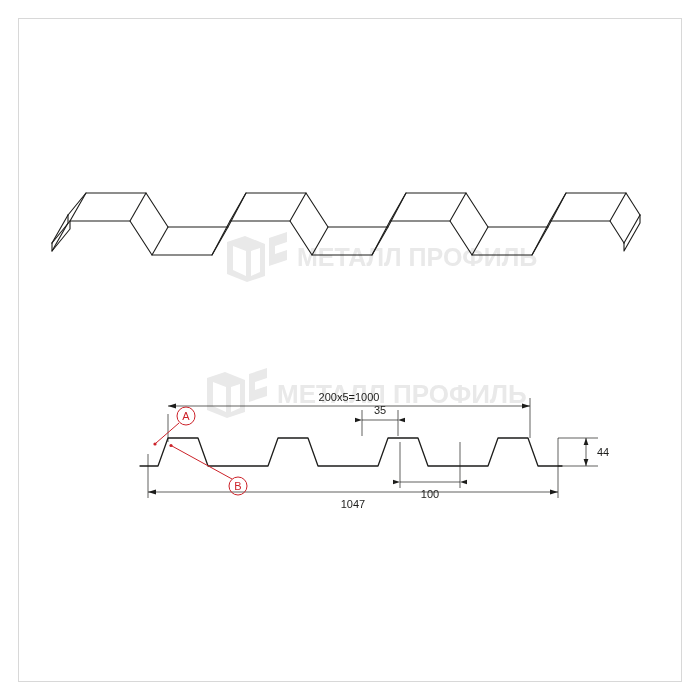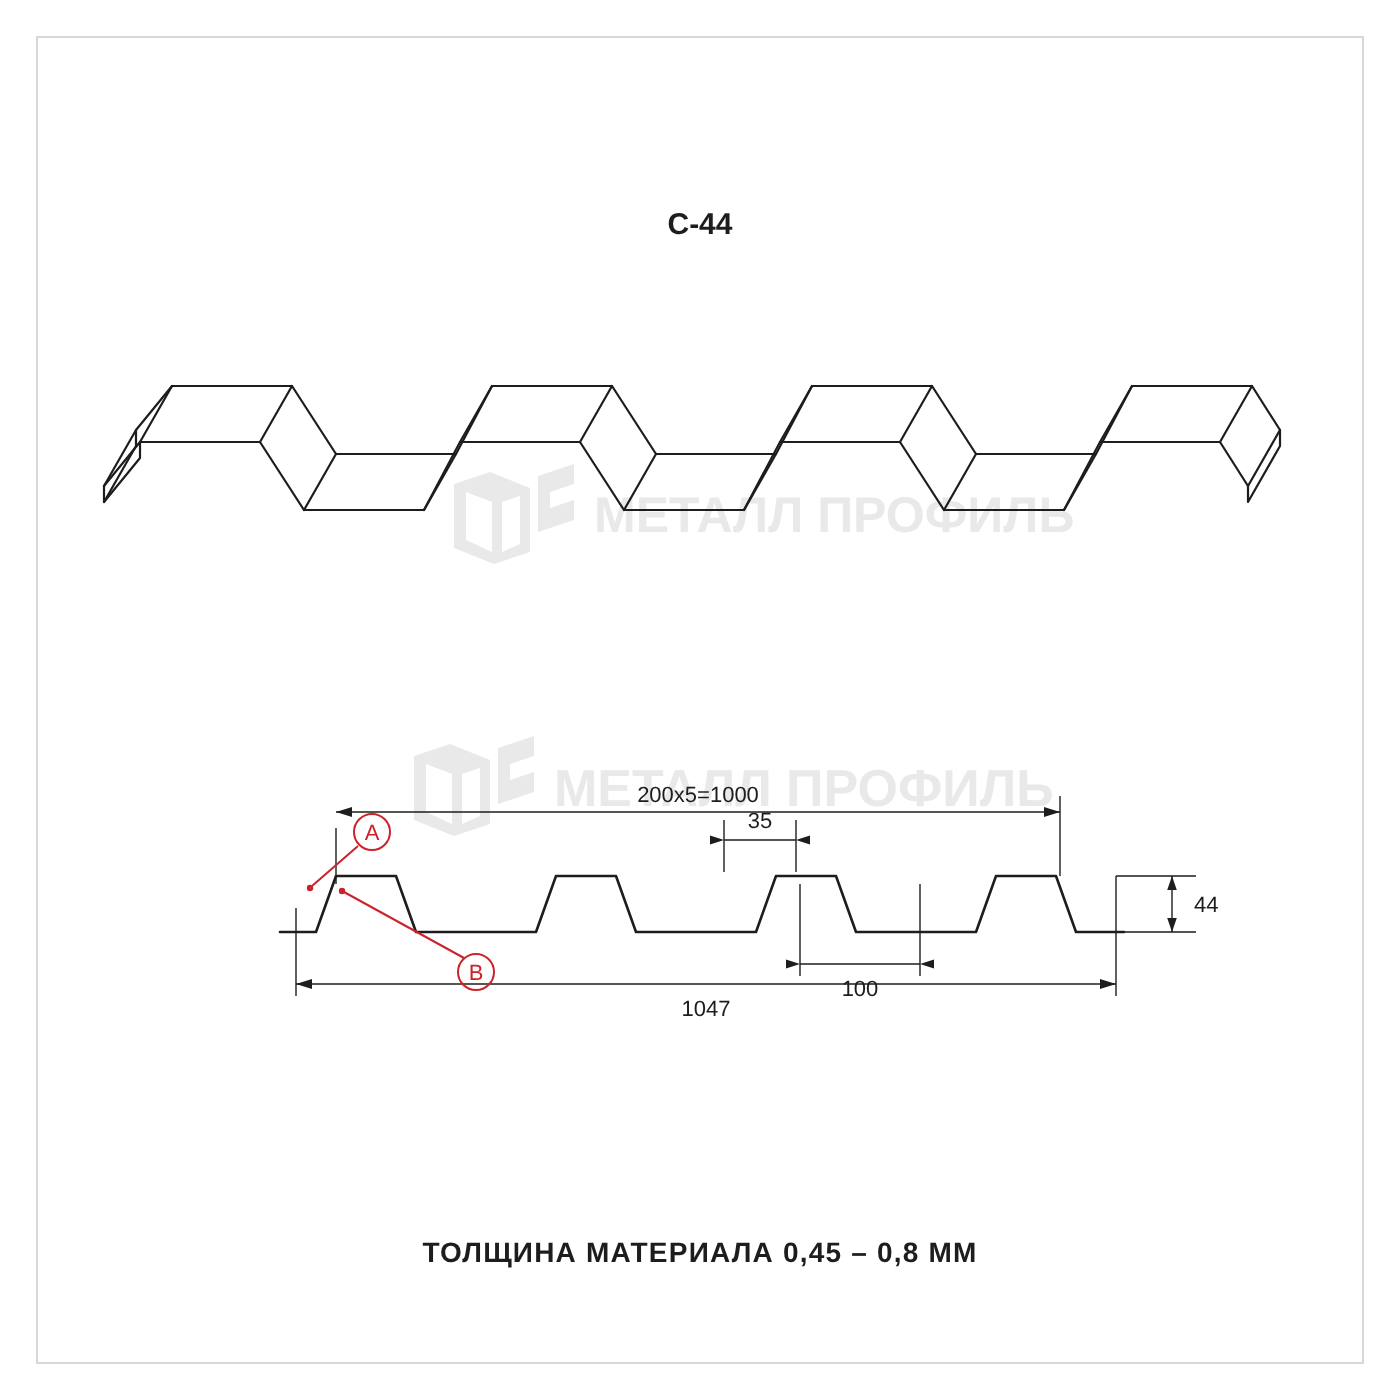--- a/index.html
+++ b/index.html
@@ -95,21 +95,20 @@
     fill: #cc2229;
   }
 </style>
 </head>
 <body>
 
 <div class="page">
 
   <div class="frame"></div>
 
-  <div class="subtitle">С-44</div>
 
   <div class="wm wm1">
     <svg width="260" height="52" viewBox="0 0 260 52">
       <g fill="#e9e9e9">
         <path d="M2 10 L20 4 L40 12 L40 44 L22 50 L2 42 Z M8 14 L8 38 L21 44 L21 19 Z M26 19 L26 44 L35 40 L35 16 Z"></path>
         <path d="M44 6 L62 0 L62 10 L50 14 L50 22 L62 18 L62 28 L44 34 Z"></path>
       </g>
       <text x="72" y="34" font-family="Liberation Sans, sans-serif" font-size="25" font-weight="bold" fill="#e9e9e9">МЕТАЛЛ ПРОФИЛЬ</text>
     </svg>
   </div>
@@ -230,15 +229,14 @@
       </g>
 
       <text class="lbl" x="239" y="21" text-anchor="middle">200х5=1000</text>
       <text class="lbl" x="270" y="34" text-anchor="middle">35</text>
       <text class="lbl" x="243" y="128" text-anchor="middle">1047</text>
       <text class="lbl" x="320" y="118" text-anchor="middle">100</text>
       <text class="lbl" x="487" y="76" text-anchor="start">44</text>
     </svg>
   </div>
 
-  <div class="footer-note">ТОЛЩИНА МАТЕРИАЛА 0,45 – 0,8 ММ</div>
 
 </div>
 
 </body></html>

